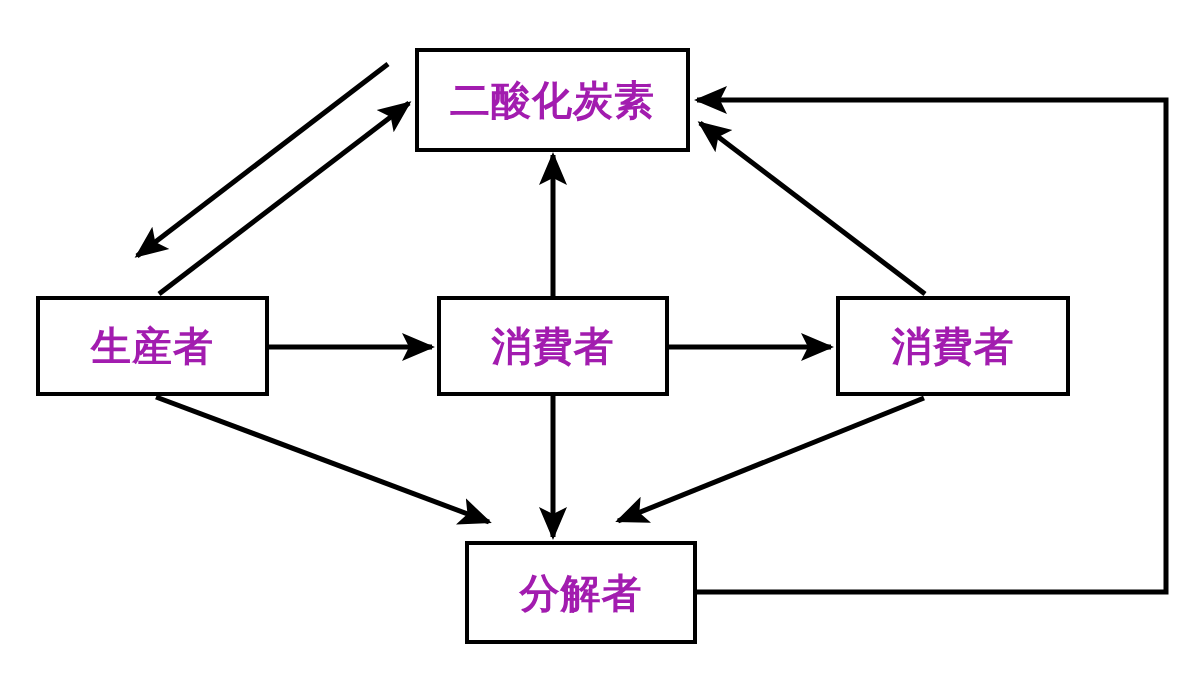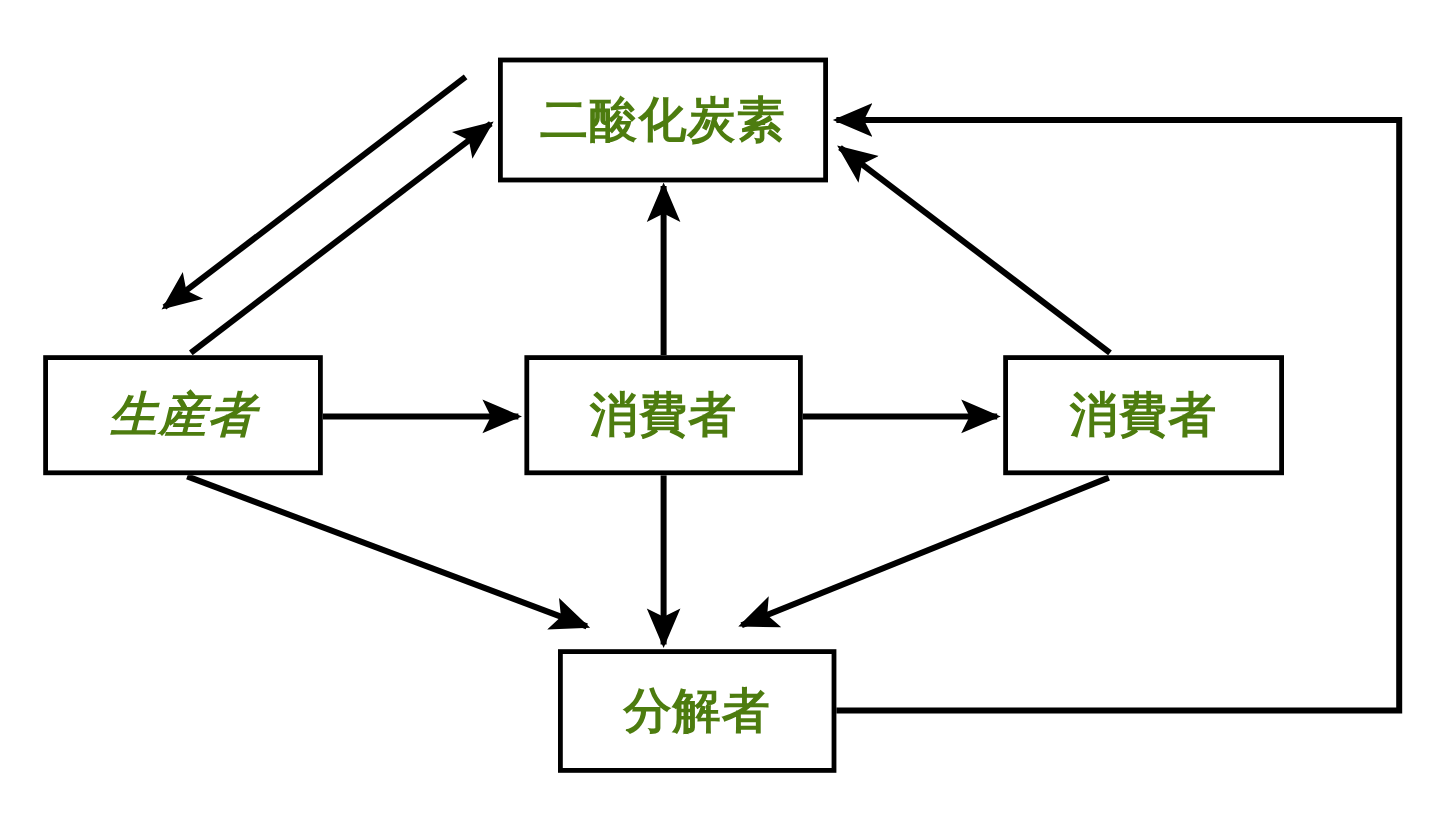--- a/index.html
+++ b/index.html
@@ -28,21 +28,21 @@
     background: #ffffff;
     border: 4px solid #000000;
     display: flex;
     align-items: center;
     justify-content: center;
     z-index: 3;
   }
   .node-label {
     font-size: 40px;
     font-weight: 700;
-    color: #4d7c0f;
+    color: #a21caf;
     letter-spacing: 1px;
     line-height: 1;
     white-space: nowrap;
     font-family: "DejaVu Sans", "Liberation Sans", sans-serif;
   }
   .edge-line {
     stroke: #000000;
     stroke-width: 5;
     fill: none;
     stroke-linecap: butt;
@@ -70,21 +70,21 @@
     <polyline class="edge-line" marker-end="url(#arrowhead)" points="669,347 831,347"></polyline>
     <polyline class="edge-line" marker-end="url(#arrowhead)" points="156,397 489,522"></polyline>
     <polyline class="edge-line" marker-end="url(#arrowhead)" points="553,396 553,537"></polyline>
     <polyline class="edge-line" marker-end="url(#arrowhead)" points="924,398 618,521"></polyline>
   </svg>
 
   <div class="node-box" style="left: 415px; top: 48px; width: 275px; height: 104px;">
     <span class="node-label">二酸化炭素</span>
   </div>
 
-  <div class="node-box" style="left: 36px; top: 296px; width: 233px; height: 100px; font-style: italic;">
+  <div class="node-box" style="left: 36px; top: 296px; width: 233px; height: 100px;">
     <span class="node-label">生産者</span>
   </div>
 
   <div class="node-box" style="left: 437px; top: 296px; width: 232px; height: 100px;">
     <span class="node-label">消費者</span>
   </div>
 
   <div class="node-box" style="left: 836px; top: 296px; width: 234px; height: 100px;">
     <span class="node-label">消費者</span>
   </div>

